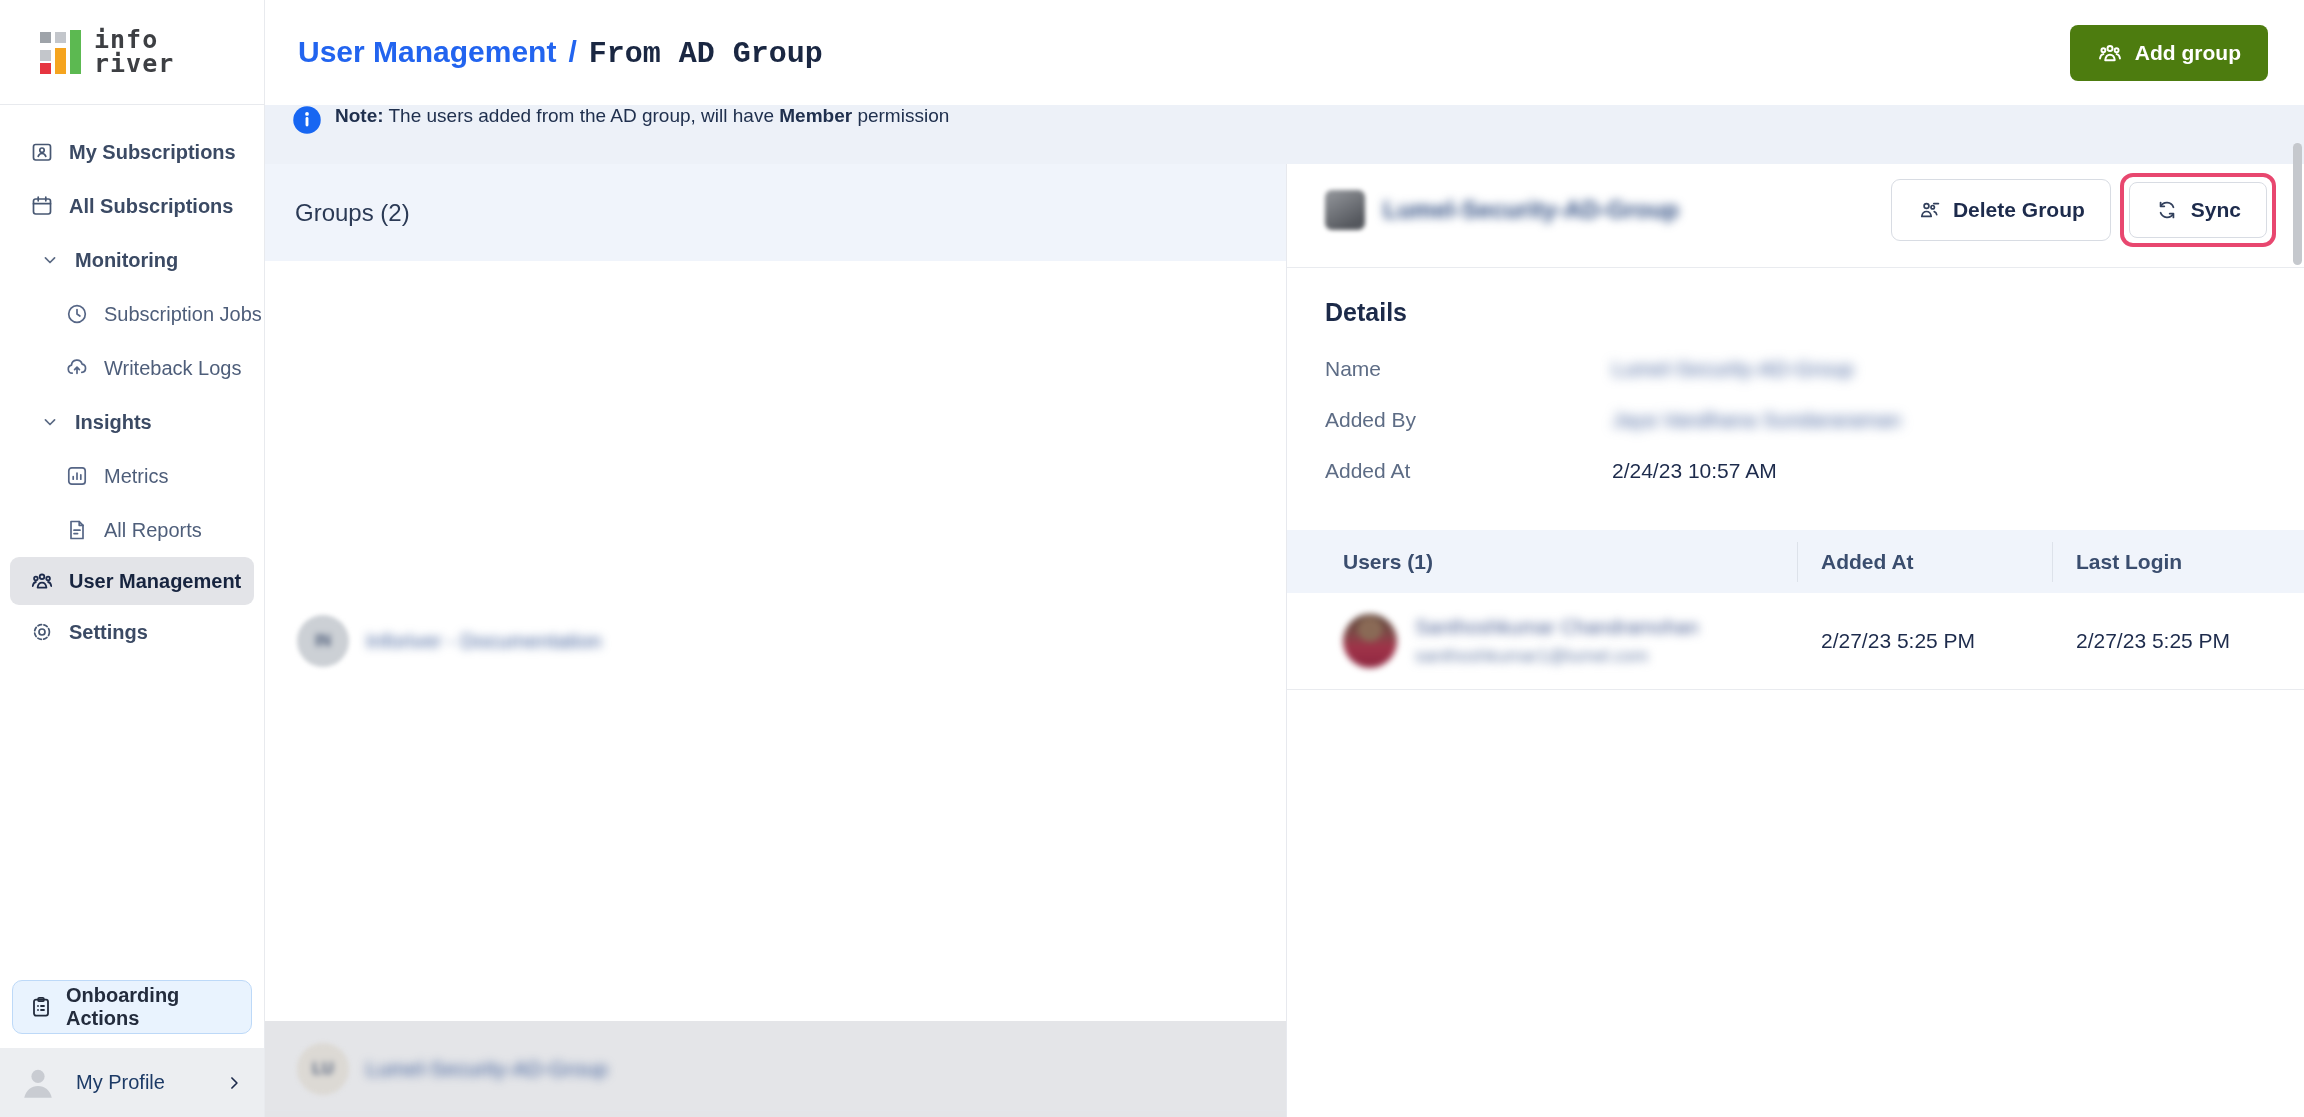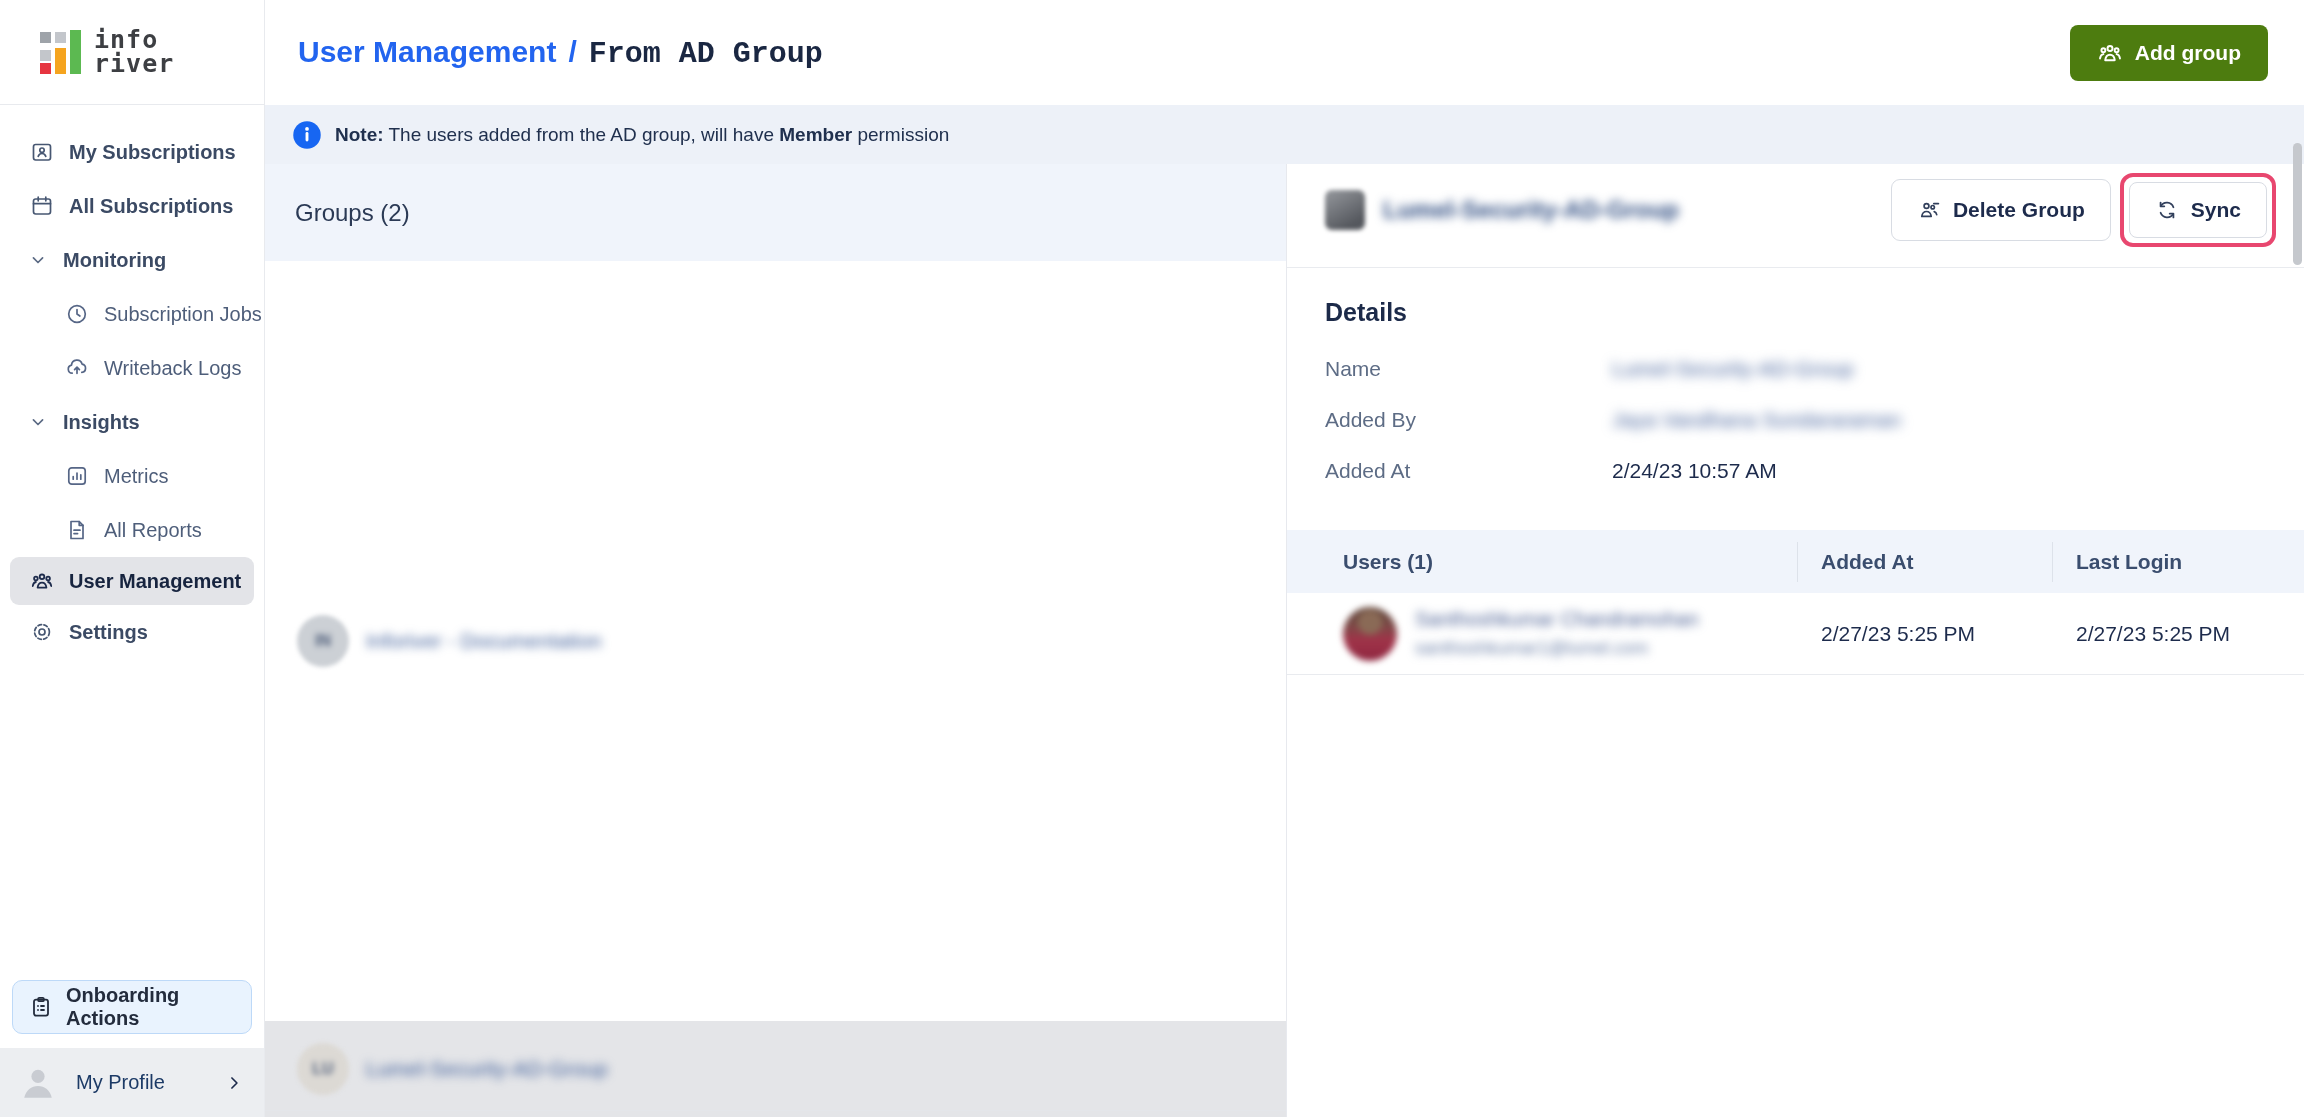--- a/index.html
+++ b/index.html
@@ -20,21 +20,21 @@
   .lg-b { left:0;  top:20px; width:11px; height:11px; background:#c3c6cb; }
   .lg-c { left:0;  top:33px; width:11px; height:11px; background:#e63540; }
   .lg-d { left:15px; top:2px;  width:11px; height:11px; background:#c3c6cb; }
   .lg-e { left:15px; top:18px; width:11px; height:26px; background:#f5a41f; }
   .lg-f { left:30px; top:0;    width:11px; height:44px; background:#5cb951; }
   .logo-text { font-family:"DejaVu Sans Mono", monospace; font-weight:700; font-size:25px; line-height:0.98; color:#3d3f43; letter-spacing:1px; }
 
   .nav { padding-top:20px; display:flex; flex-direction:column; }
   .nav-item { height:54px; display:flex; align-items:center; gap:15px; padding-left:30px; cursor:pointer;text-align:right; }
   .nav-item .lbl { font-size:20px; font-weight:700; color:#3b4a64; }
-  .nav-item.section { padding-left:28px; }
+  .nav-item.section { padding-left:40px; }
   .nav-item.sub { padding-left:65px; }
   .nav-item.sub .lbl { font-weight:400; color:#4e5e7a; }
   .nav-item.selected { background:#e3e4e8; border-radius:9px; margin:0 10px; padding-left:20px; height:48px; }
   .nav-item.selected .lbl { color:#17243f; }
   .nav-ic { width:24px; height:24px; color:#475772; flex:0 0 auto; }
   .nav-item.sub .nav-ic { color:#566686; }
   .chev { width:20px; height:20px; color:#5b6a84; }
 
   .side-spacer { flex:1; }
   .onboarding-btn { margin:0 12px 14px 12px; height:54px; background:#e9f3fe; border:1px solid #bdd9f8; border-radius:10px;
@@ -48,21 +48,21 @@
   .main { flex:1; display:flex; flex-direction:column; min-width:0; }
   .topbar { height:105px; display:flex; align-items:center; padding:0 36px 0 33px; background:#fff; }
   .breadcrumb { font-size:30px; font-weight:600; display:flex; gap:12px; align-items:baseline; }
   .bc-parent, .bc-sep { color:#2264ef; }
   .bc-current { color:#1a2742;font-family:Liberation Mono, monospace; }
   .topbar-spacer { flex:1; }
   .btn-primary { background:#4d7c0f; color:#fff; border:none; border-radius:8px; height:56px; padding:0 27px;
     display:flex; align-items:center; gap:12px; font-size:21px; font-weight:600; font-family:inherit; cursor:pointer; }
   .btn-primary svg { width:26px; height:26px; }
 
-  .note-banner { height:59px; background:#edf1f8; display:flex; align-items:center; padding-left:27px; gap:13px; }
+  .note-banner { height:59px; background:#edf1f8; display:flex; padding-left:27px; gap:13px; }
   .note-banner .txt { font-size:19px; color:#20304e; }
   .note-banner b { font-weight:700; }
   .info-ic { width:30px; height:30px; }
 
   .content { flex:1; display:flex; min-height:0; }
 
   
   .groups-panel { width:1021px; min-width:1021px; display:flex; flex-direction:column; background:#fff; position:relative;justify-content:space-between; }
   .groups-panel::after { content:""; position:absolute; left:0; right:0; bottom:6px; border-bottom:1px solid #e4e6ea; }
   .groups-header { height:97px; background:#f0f4fb; display:flex; align-items:center; padding-left:30px; }
@@ -96,21 +96,21 @@
   .field-value.blurred { color:#44619b; filter:blur(6px); }
 
   .users-table { margin-top:14px; }
   .u-row { display:flex; align-items:center; }
   .u-col1 { flex:1; min-width:0; padding-left:56px; display:flex; align-items:center; }
   .u-col2 { width:255px; min-width:255px; padding-left:24px; position:relative; }
   .u-col3 { width:252px; min-width:252px; padding-left:24px; position:relative; }
   .u-head { background:#f0f4fb; height:63px; }
   .u-head .hd { font-size:21px; font-weight:700; color:#3a4d6e; }
   .u-head .u-col2::before, .u-head .u-col3::before { content:""; position:absolute; left:0; top:-8px; bottom:-8px; border-left:1px solid #dde2ea; }
-  .u-data { height:82px; border-bottom:1px solid #e9ebef; }
+  .u-data { height:97px; border-bottom:1px solid #e9ebef; }
   .u-avatar { width:54px; height:54px; border-radius:50%; flex:0 0 auto;
     background:radial-gradient(circle at 50% 28%, #8a6a56 0 26%, transparent 27%),
                linear-gradient(180deg,#5f4138 6%, #7c4a47 34%, #a03349 62%, #8e2740 100%);
     filter:blur(3px); margin-right:18px; }
   .u-id { display:flex; flex-direction:column; gap:7px; min-width:0; }
   .u-name { font-size:20px; color:#4a5f93; filter:blur(5px); }
   .u-email { font-size:18px; color:#6c80a8; filter:blur(5px); }
   .u-time { font-size:21px; color:#1d2b4c; }
 
   

